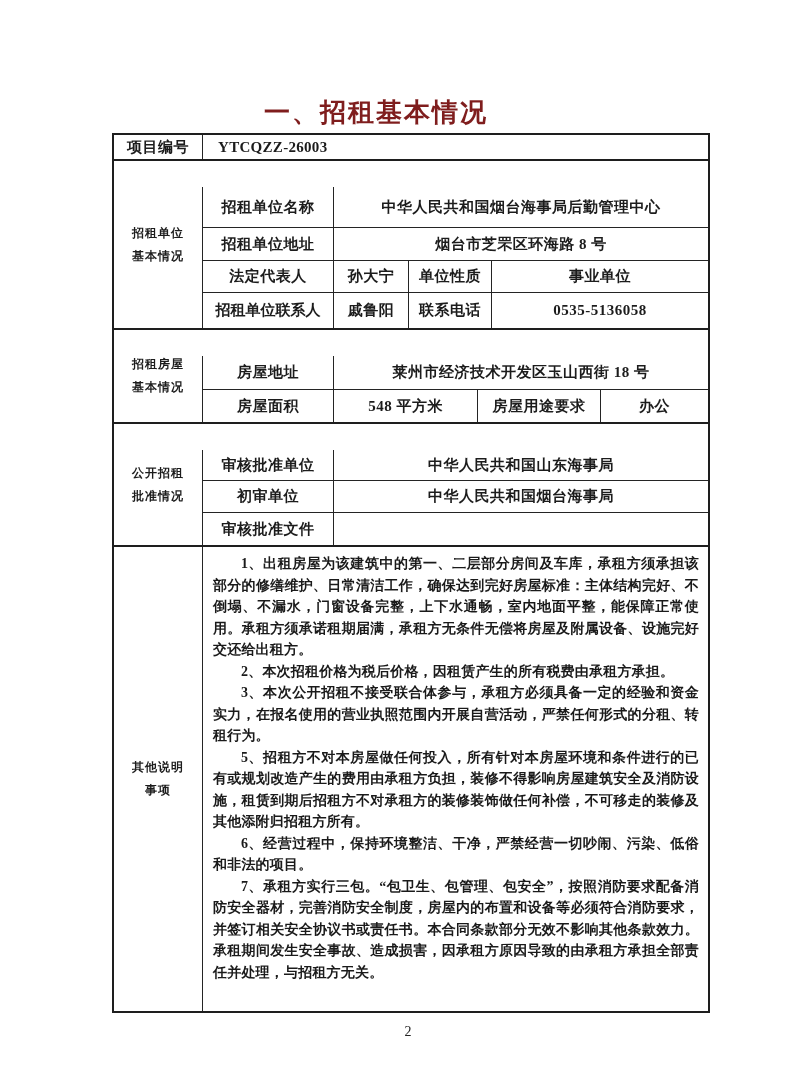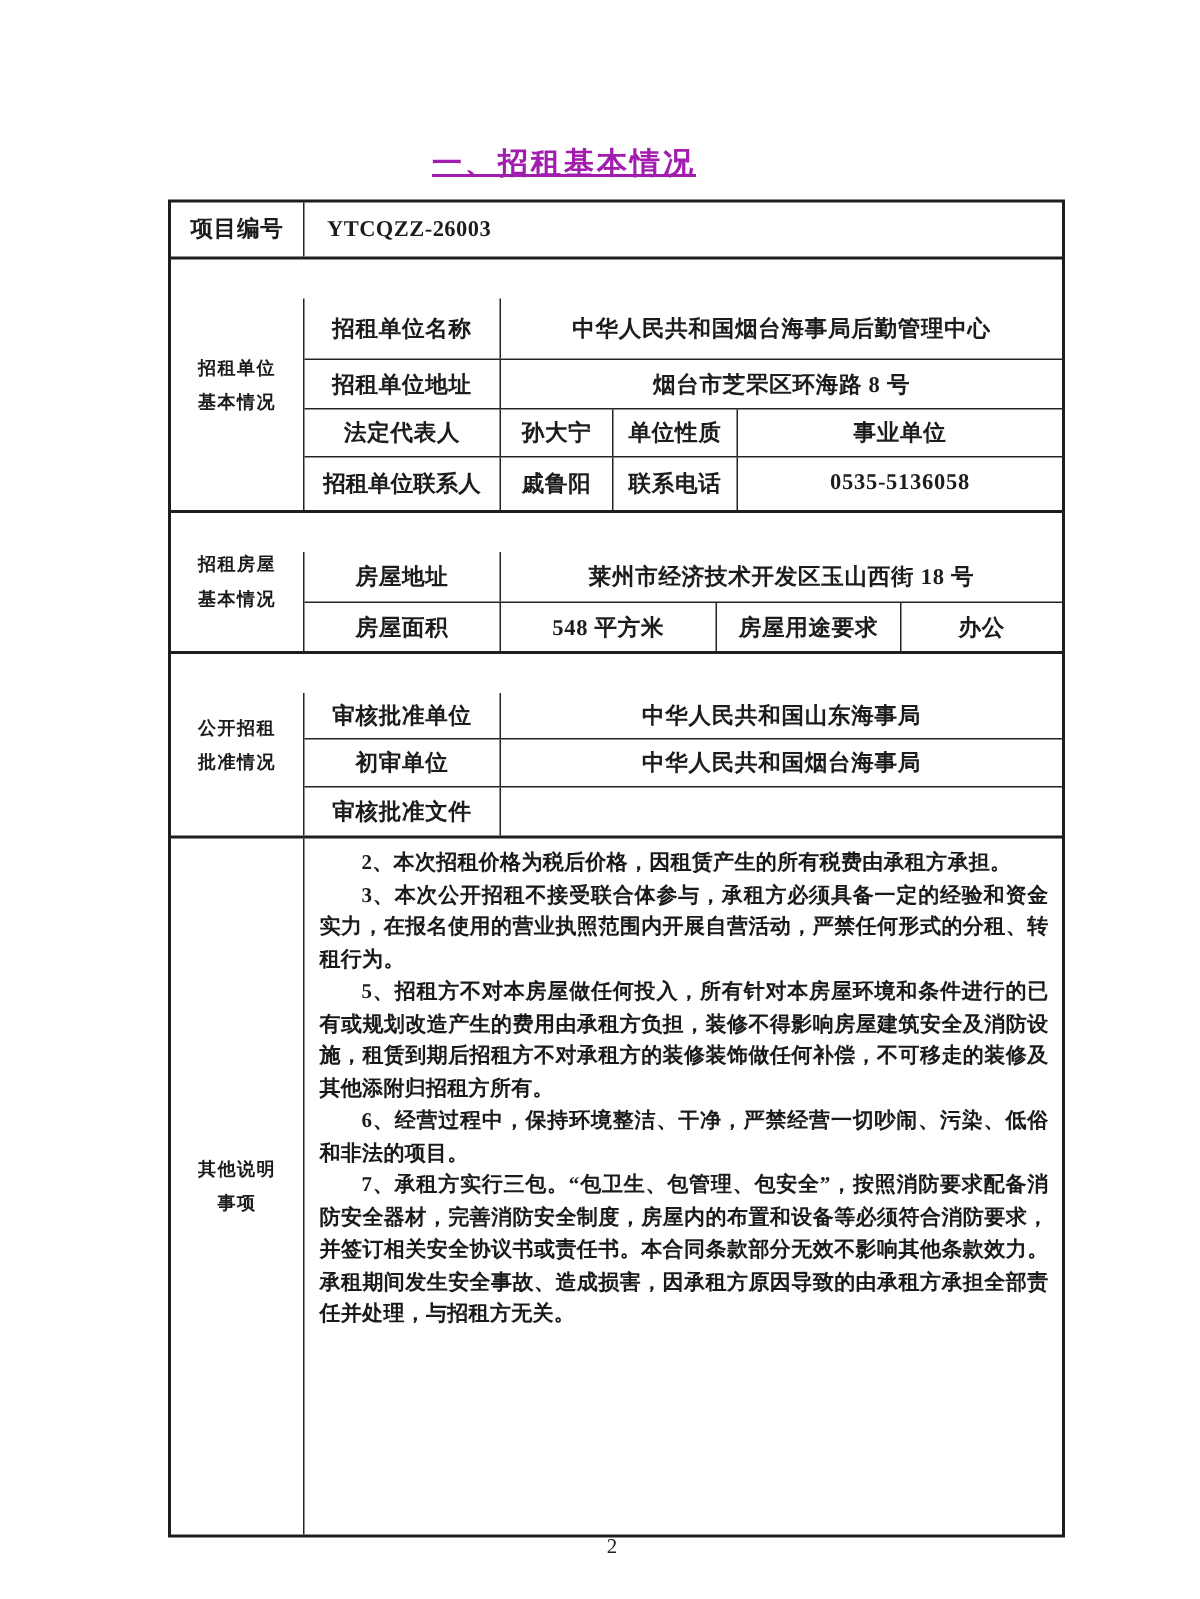--- a/index.html
+++ b/index.html
@@ -4,21 +4,21 @@
 <style>
   html,body{margin:0;padding:0;}
   body{
     width:800px;height:1066px;background:#ffffff;position:relative;
     font-family:"Liberation Serif","DejaVu Serif",serif;
     color:#1c1c1c;-webkit-font-smoothing:antialiased;
   }
   .page{position:absolute;inset:0;}
   .title{
     position:absolute;top:95px;left:0;width:752px;margin:0;
-    text-align:center;font-size:20px;font-weight:700;letter-spacing:2px;color:#a21caf;text-decoration:underline;
+    text-align:center;font-size:26px;font-weight:700;letter-spacing:2px;color:#7f1d1d;
   }
   .doc-table{
     position:absolute;left:112px;top:133px;width:594px;
     border:2px solid #1e1e1e;box-sizing:content-box;background:#fff;
   }
   .grp{display:flex;align-items:stretch;}
   .grp + .grp{border-top:2px solid #1e1e1e;}
   .colA{
     width:88px;flex:0 0 88px;display:flex;flex-direction:column;
     justify-content:center;align-items:center;
@@ -32,21 +32,21 @@
     font-size:15px;font-weight:600;letter-spacing:0.5px;min-width:0;
     box-sizing:border-box;
   }
   .cell + .cell{border-left:1.5px solid #242424;}
   .colB{width:130px;flex:0 0 130px;}
   .grow{flex:1;}
   .w75{width:75px;flex:0 0 75px;}
   .w83{width:83px;flex:0 0 83px;}
   .w144{width:144px;flex:0 0 144px;}
   .w123{width:123px;flex:0 0 123px;}
-  .h36{height:36px;}.h40{height:40px;}.h32{height:32px;}.h31{height:31px;}
+  .h36{height:24px;}.h40{height:40px;}.h32{height:32px;}.h31{height:31px;}
   .h35{height:35px;}.h33{height:33px;}.h30{height:30px;}
   .vLeft{justify-content:flex-start;padding-left:15px;letter-spacing:0.3px;}
   .mono{font-weight:600;}
   .notes-cell{
     flex:1;display:block;border-left:1.5px solid #242424;
     height:458px;overflow:hidden;
     padding:6px 9px 0 10px;
   }
   .notes-cell p{
     margin:0;text-indent:2em;text-align:justify;
@@ -140,20 +140,21 @@
       </div>
     </div>
 
     <div class="grp">
       <div class="colA">
         <span>其他说明</span>
         <span>事项</span>
       </div>
       <div class="notes-cell">
 
+          <p>1、出租房屋为该建筑中的第一、二层部分房间及车库，承租方须承担该部分的修缮维护、日常清洁工作，确保达到完好房屋标准：主体结构完好、不倒塌、不漏水，门窗设备完整，上下水通畅，室内地面平整，能保障正常使用。承租方须承诺租期届满，承租方无条件无偿将房屋及附属设备、设施完好交还给出租方。</p>
 
           <p>2、本次招租价格为税后价格，因租赁产生的所有税费由承租方承担。</p>
 
           <p>3、本次公开招租不接受联合体参与，承租方必须具备一定的经验和资金实力，在报名使用的营业执照范围内开展自营活动，严禁任何形式的分租、转租行为。</p>
 
 
           <p>5、招租方不对本房屋做任何投入，所有针对本房屋环境和条件进行的已有或规划改造产生的费用由承租方负担，装修不得影响房屋建筑安全及消防设施，租赁到期后招租方不对承租方的装修装饰做任何补偿，不可移走的装修及其他添附归招租方所有。</p>
 
           <p>6、经营过程中，保持环境整洁、干净，严禁经营一切吵闹、污染、低俗和非法的项目。</p>
 

